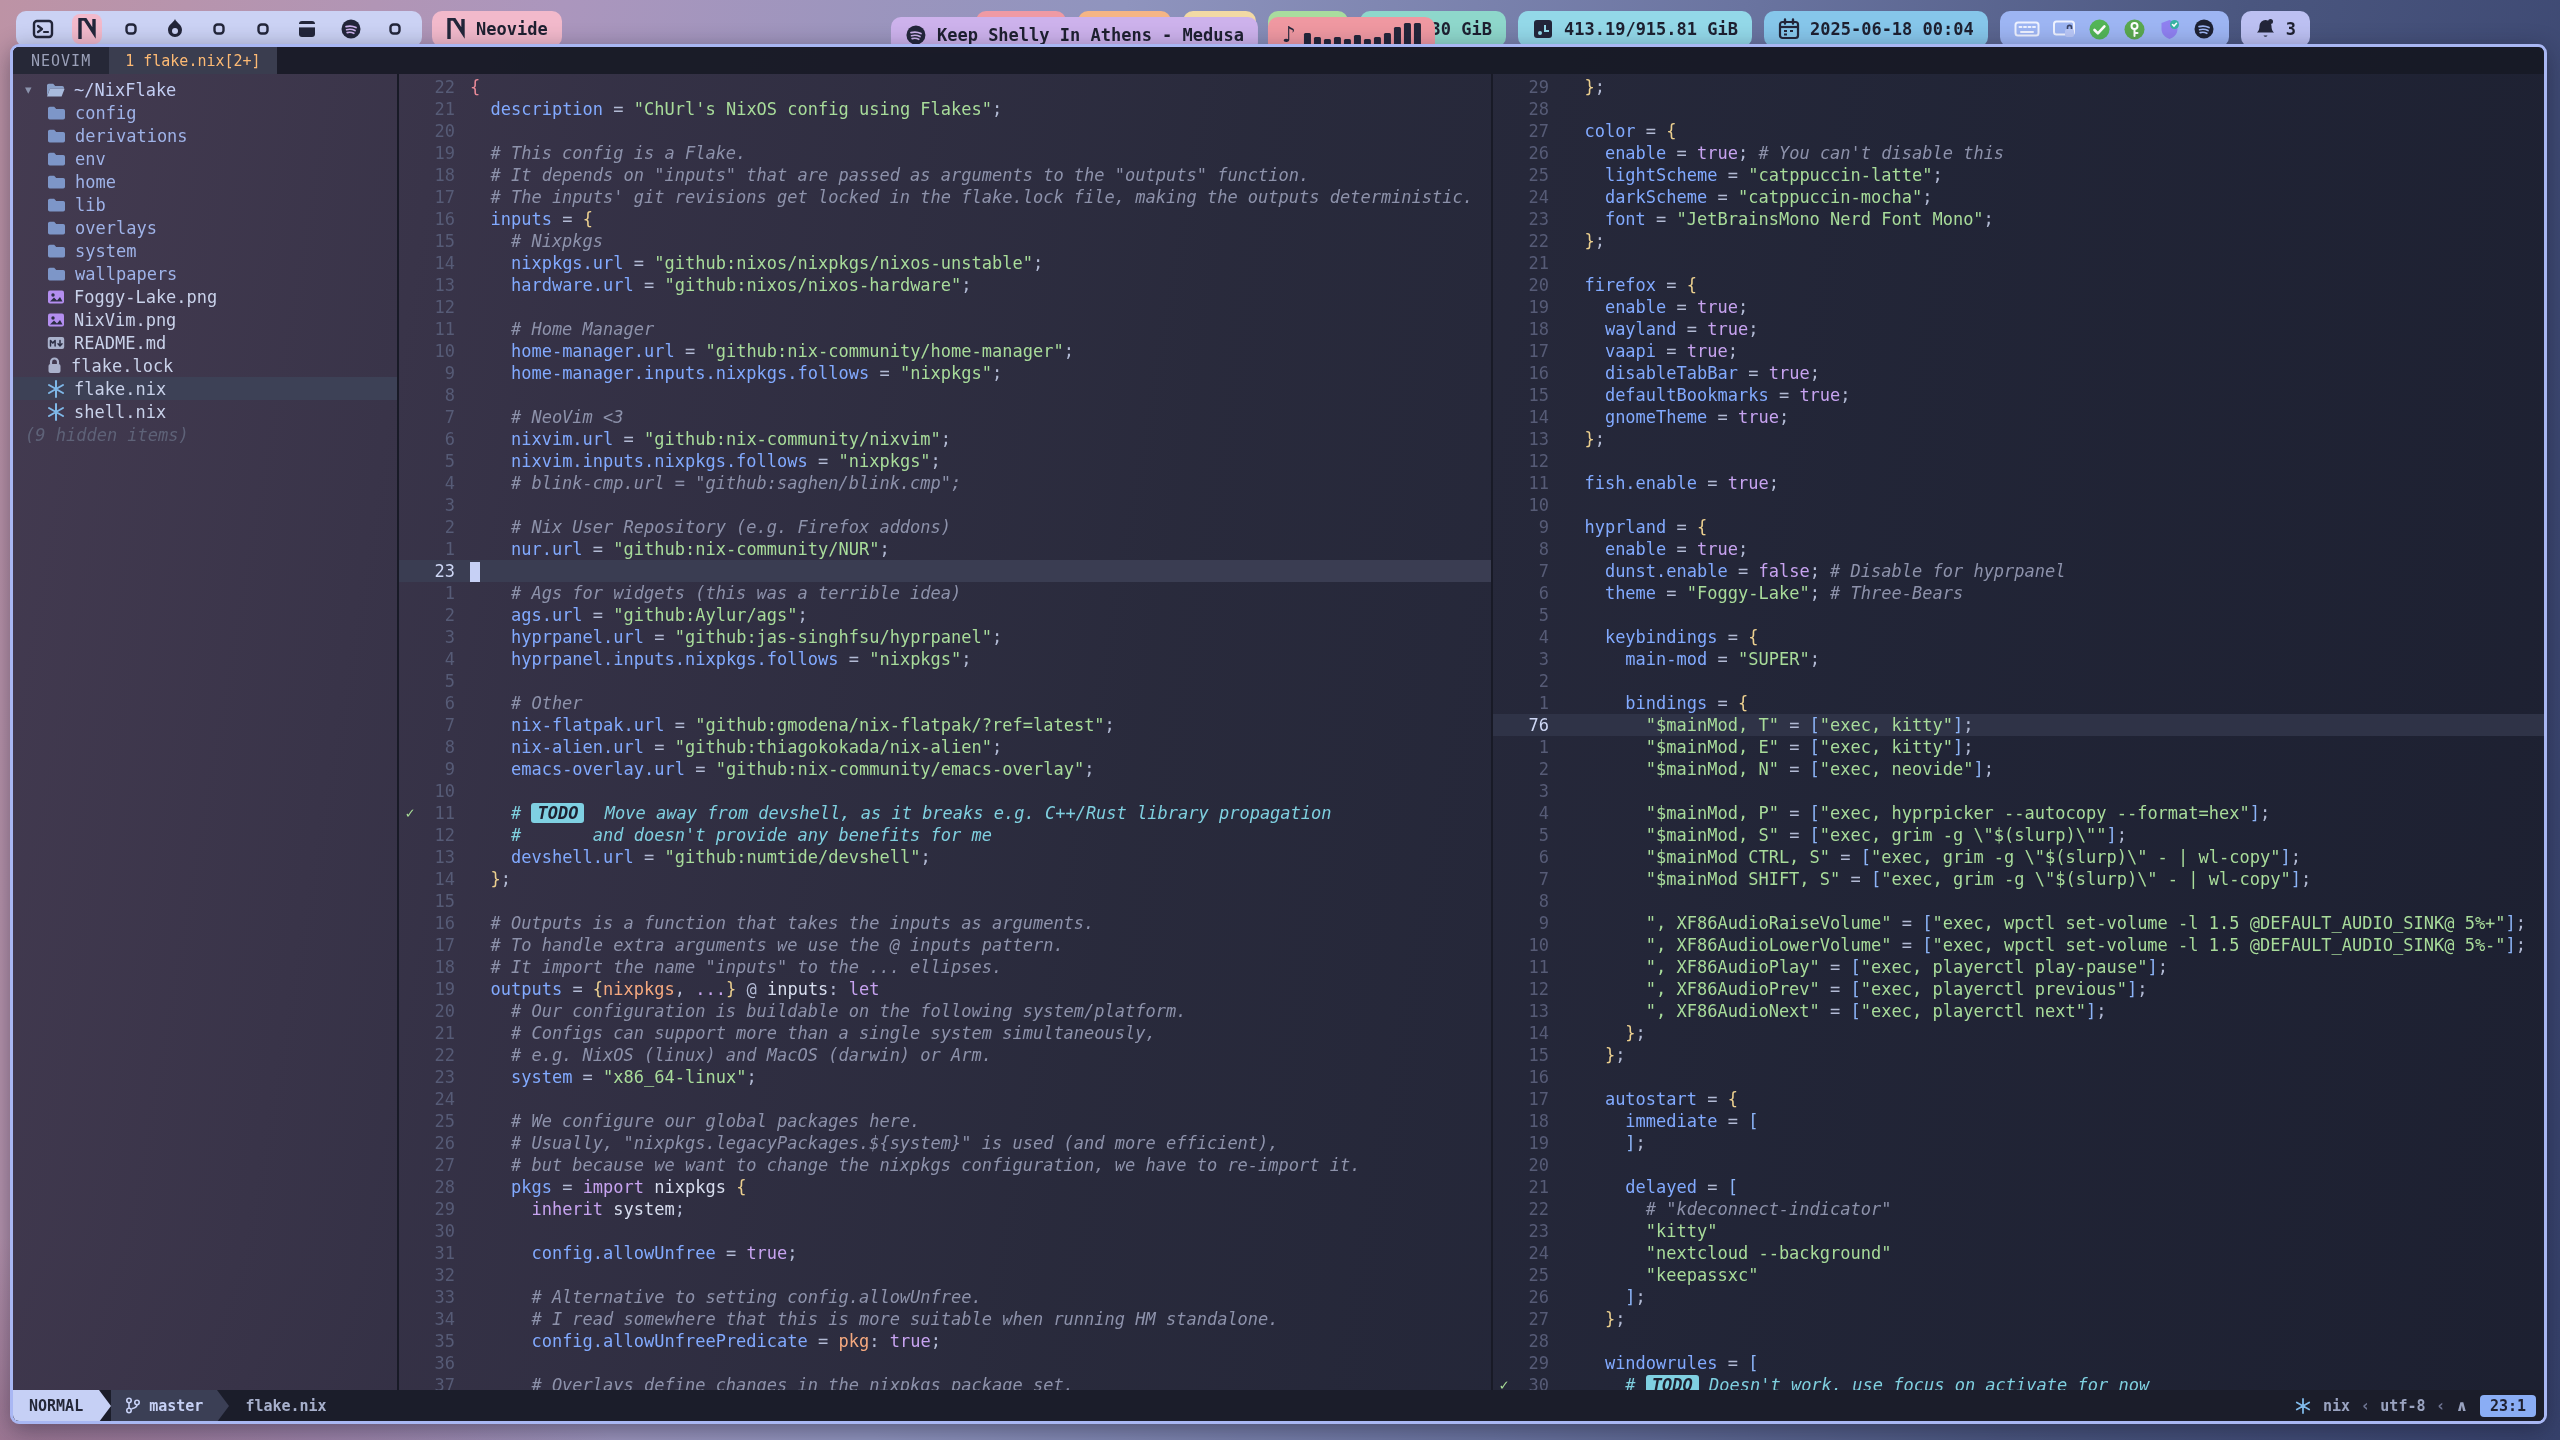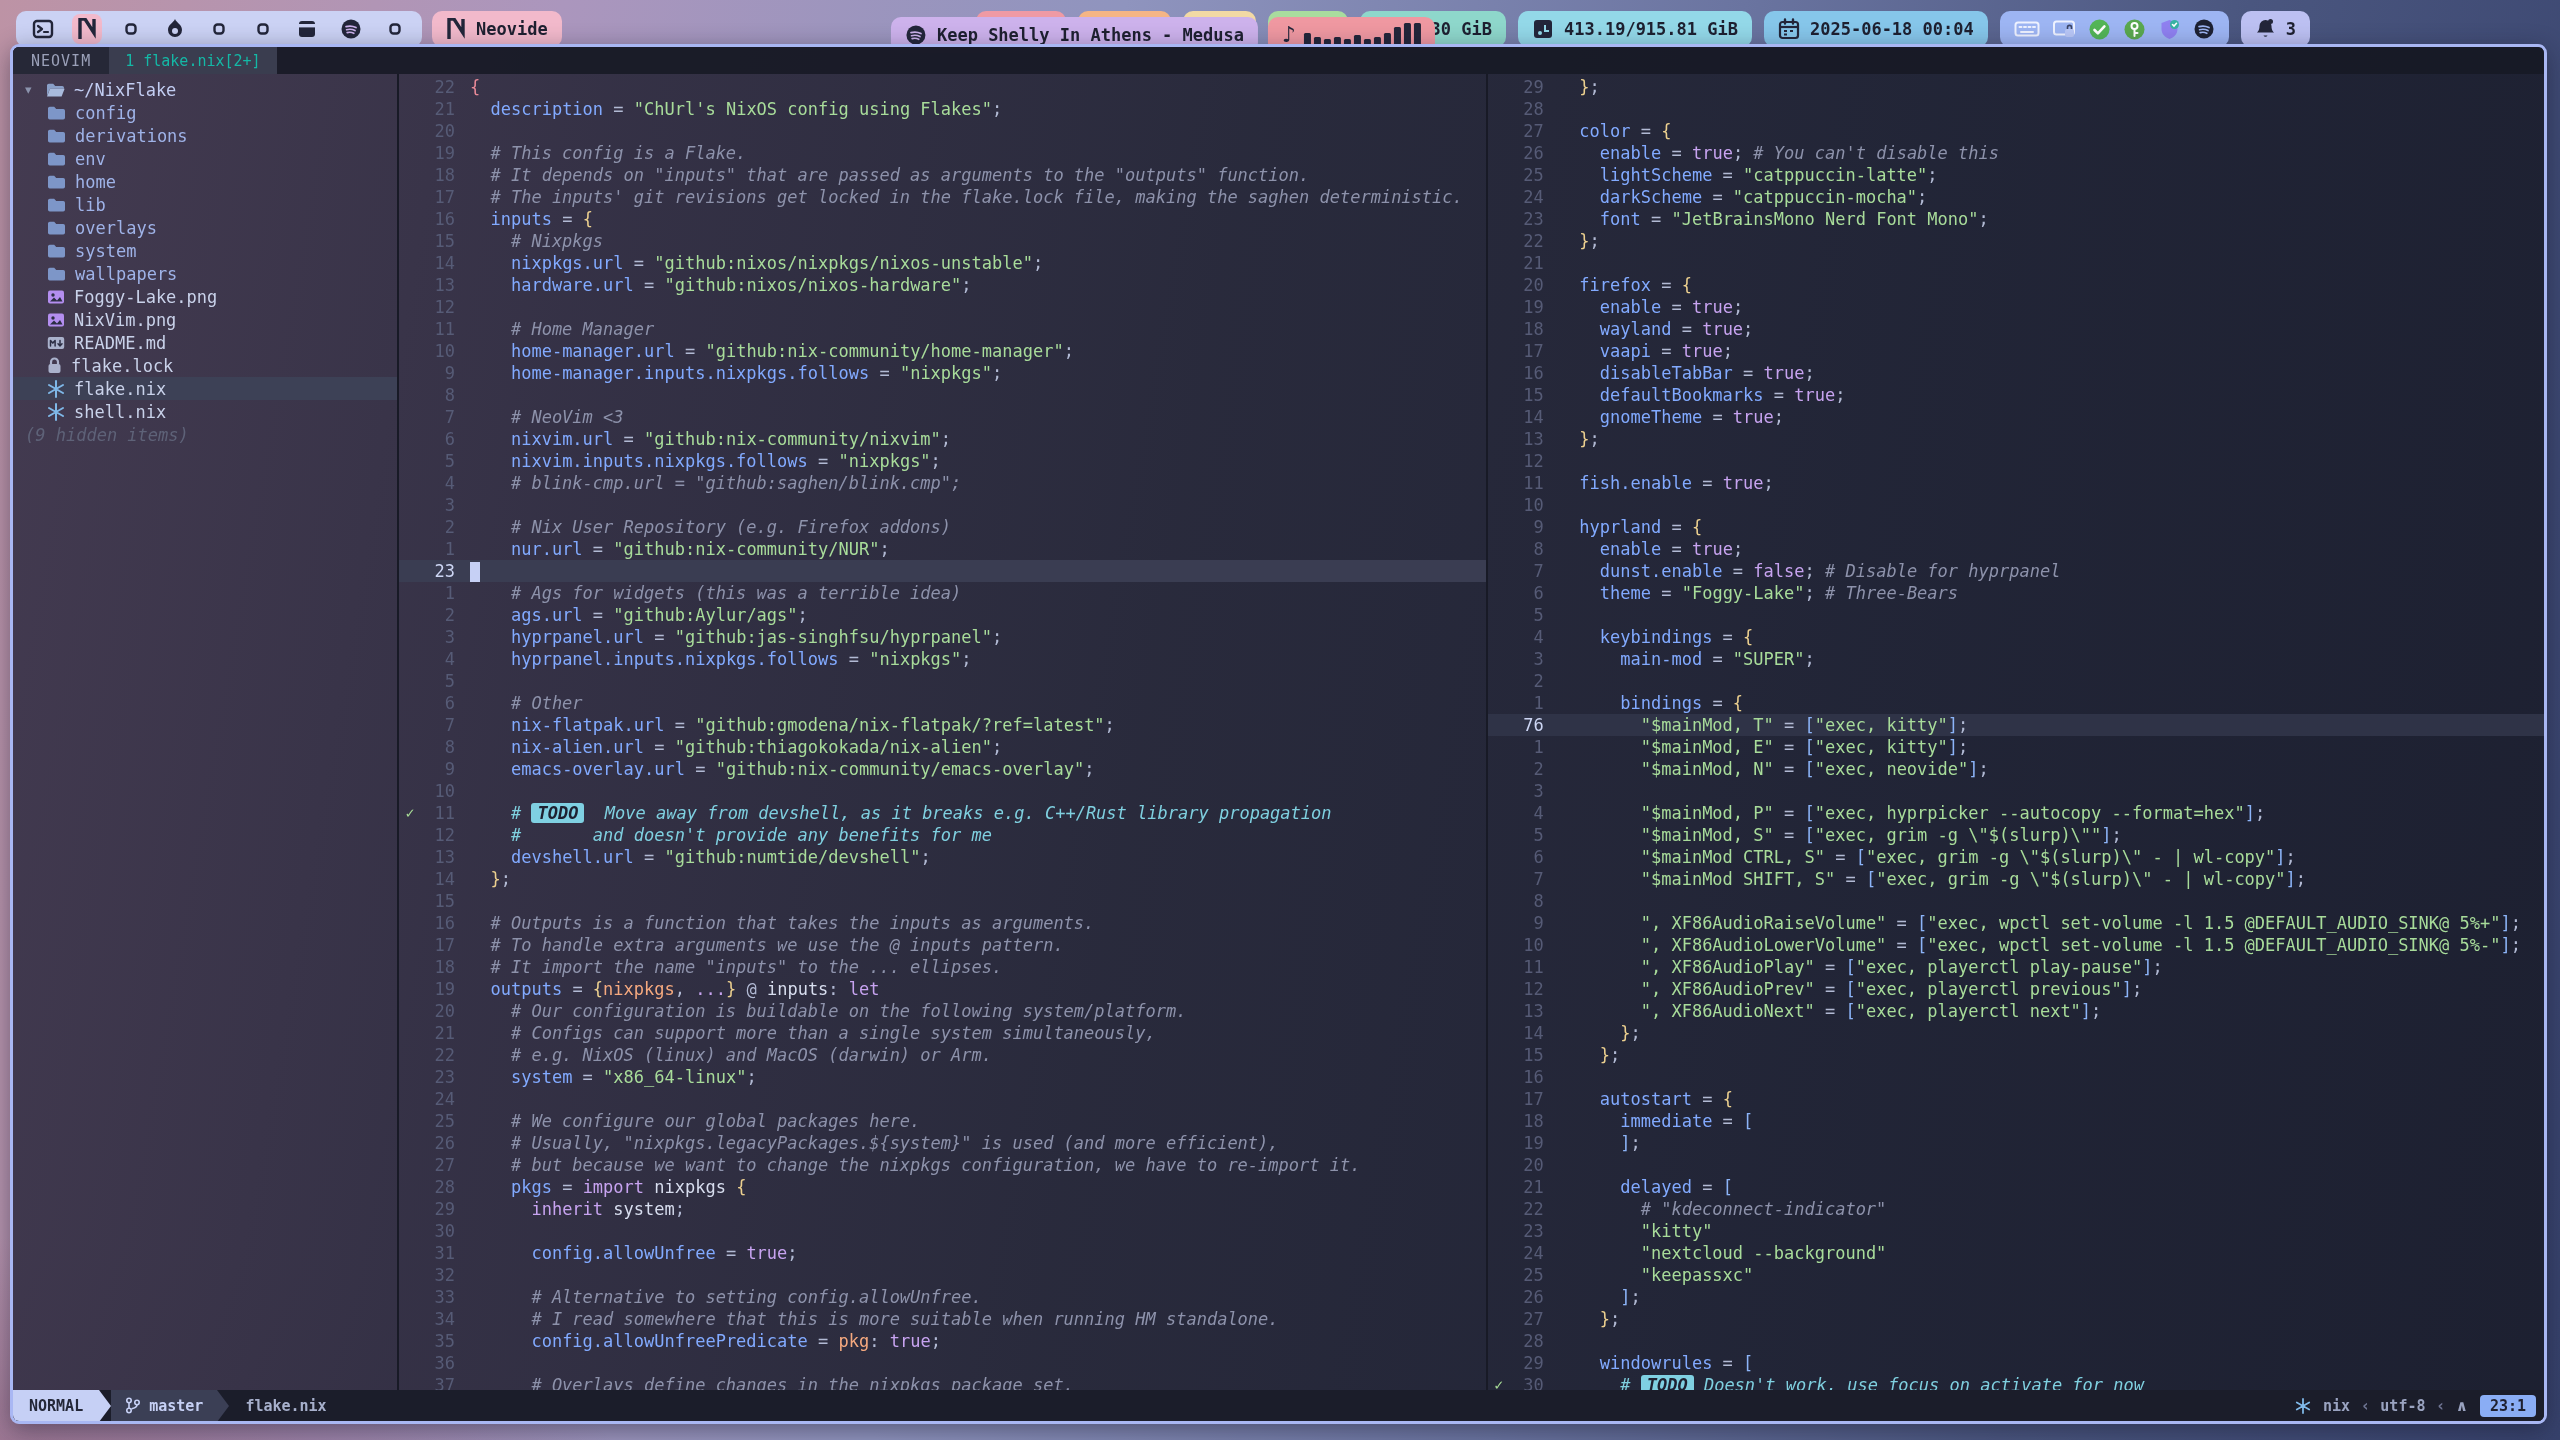--- a/index.html
+++ b/index.html
@@ -26,21 +26,21 @@
   .ic{display:inline-flex;align-items:center;justify-content:center;line-height:0;}
   .note-glyph{font-family:"DejaVu Sans",sans-serif;font-size:22px;line-height:1;color:#23263a;}
   .bell-count{font-size:17px;}
   
   .nwin{position:absolute;left:10px;top:44px;width:2537px;height:1380px;border:3px solid #a9b7f3;border-radius:9px;
         box-shadow:0 6px 24px rgba(20,20,40,.45);overflow:hidden;box-sizing:border-box;
         background:linear-gradient(100deg,rgba(64,56,78,.97) 0%,rgba(49,46,66,.97) 22%,rgba(38,39,56,.97) 45%,rgba(32,35,52,.97) 70%,rgba(28,31,47,.97) 100%);
         display:flex;flex-direction:column;}
   .tabline{height:27px;background:rgba(23,25,36,.88);display:flex;align-items:stretch;font-size:15px;flex:0 0 auto;}
   .tabline .applabel{display:flex;align-items:center;padding:0 18px;color:#9aa0b8;background:#262837;letter-spacing:1px;}
-  .tabline .tab{display:flex;align-items:center;padding:10px 16px;color:#14b8a6;background:#3a3d4f;}
+  .tabline .tab{display:flex;align-items:center;padding:10px 16px;color:#fdba74;background:#3a3d4f;}
   .workarea{flex:1 1 auto;display:flex;min-height:0;}
   
   .sidebar{width:384px;flex:0 0 auto;border-right:2px solid #181a26;padding-top:4px;font-size:17px;overflow:hidden;}
   .trow{height:23px;display:flex;align-items:center;gap:9px;padding-left:12px;color:#c9d2ea;white-space:nowrap;}
   .trow .lbl-folder{color:#9fb3e8;}
   .trow.root{color:#c2cdf2;}
   .trow.selected{background:#3d4156;}
   .trow.hidden-note{color:#5e6278;font-style:italic;}
   .caret{color:#8b93ad;font-size:13px;width:12px;font-family:"DejaVu Sans",sans-serif;}
   .indent1{padding-left:34px;}
@@ -446,21 +446,21 @@
         <div class="trow hidden-note">
           <span>(9 hidden items)</span>
         </div>
       </div>
     <div class="pane left" id="pane-left">
         <div class="crow"><span class="sgn"></span><span class="ln">22</span><span class="cd"><span class="t-b1">{</span></span></div>
         <div class="crow"><span class="sgn"></span><span class="ln">21</span><span class="cd"><span class="t-o">  </span><span class="t-k">description</span><span class="t-o"> = </span><span class="t-s">"ChUrl's NixOS config using Flakes"</span><span class="t-o">;</span></span></div>
         <div class="crow"><span class="sgn"></span><span class="ln">20</span><span class="cd"></span></div>
         <div class="crow"><span class="sgn"></span><span class="ln">19</span><span class="cd"><span class="t-c">  # This config is a Flake.</span></span></div>
         <div class="crow"><span class="sgn"></span><span class="ln">18</span><span class="cd"><span class="t-c">  # It depends on "inputs" that are passed as arguments to the "outputs" function.</span></span></div>
-        <div class="crow"><span class="sgn"></span><span class="ln">17</span><span class="cd"><span class="t-c">  # The inputs' git revisions get locked in the flake.lock file, making the saghen deterministic.</span></span></div>
+        <div class="crow"><span class="sgn"></span><span class="ln">17</span><span class="cd"><span class="t-c">  # The inputs' git revisions get locked in the flake.lock file, making the outputs deterministic.</span></span></div>
         <div class="crow"><span class="sgn"></span><span class="ln">16</span><span class="cd"><span class="t-o">  </span><span class="t-k">inputs</span><span class="t-o"> = </span><span class="t-b2">{</span></span></div>
         <div class="crow"><span class="sgn"></span><span class="ln">15</span><span class="cd"><span class="t-c">    # Nixpkgs</span></span></div>
         <div class="crow"><span class="sgn"></span><span class="ln">14</span><span class="cd"><span class="t-o">    </span><span class="t-k">nixpkgs.url</span><span class="t-o"> = </span><span class="t-s">"github:nixos/nixpkgs/nixos-unstable"</span><span class="t-o">;</span></span></div>
         <div class="crow"><span class="sgn"></span><span class="ln">13</span><span class="cd"><span class="t-o">    </span><span class="t-k">hardware.url</span><span class="t-o"> = </span><span class="t-s">"github:nixos/nixos-hardware"</span><span class="t-o">;</span></span></div>
         <div class="crow"><span class="sgn"></span><span class="ln">12</span><span class="cd"></span></div>
         <div class="crow"><span class="sgn"></span><span class="ln">11</span><span class="cd"><span class="t-c">    # Home Manager</span></span></div>
         <div class="crow"><span class="sgn"></span><span class="ln">10</span><span class="cd"><span class="t-o">    </span><span class="t-k">home-manager.url</span><span class="t-o"> = </span><span class="t-s">"github:nix-community/home-manager"</span><span class="t-o">;</span></span></div>
         <div class="crow"><span class="sgn"></span><span class="ln">9</span><span class="cd"><span class="t-o">    </span><span class="t-k">home-manager.inputs.nixpkgs.follows</span><span class="t-o"> = </span><span class="t-s">"nixpkgs"</span><span class="t-o">;</span></span></div>
         <div class="crow"><span class="sgn"></span><span class="ln">8</span><span class="cd"></span></div>
         <div class="crow"><span class="sgn"></span><span class="ln">7</span><span class="cd"><span class="t-c">    # NeoVim &lt;3</span></span></div>

